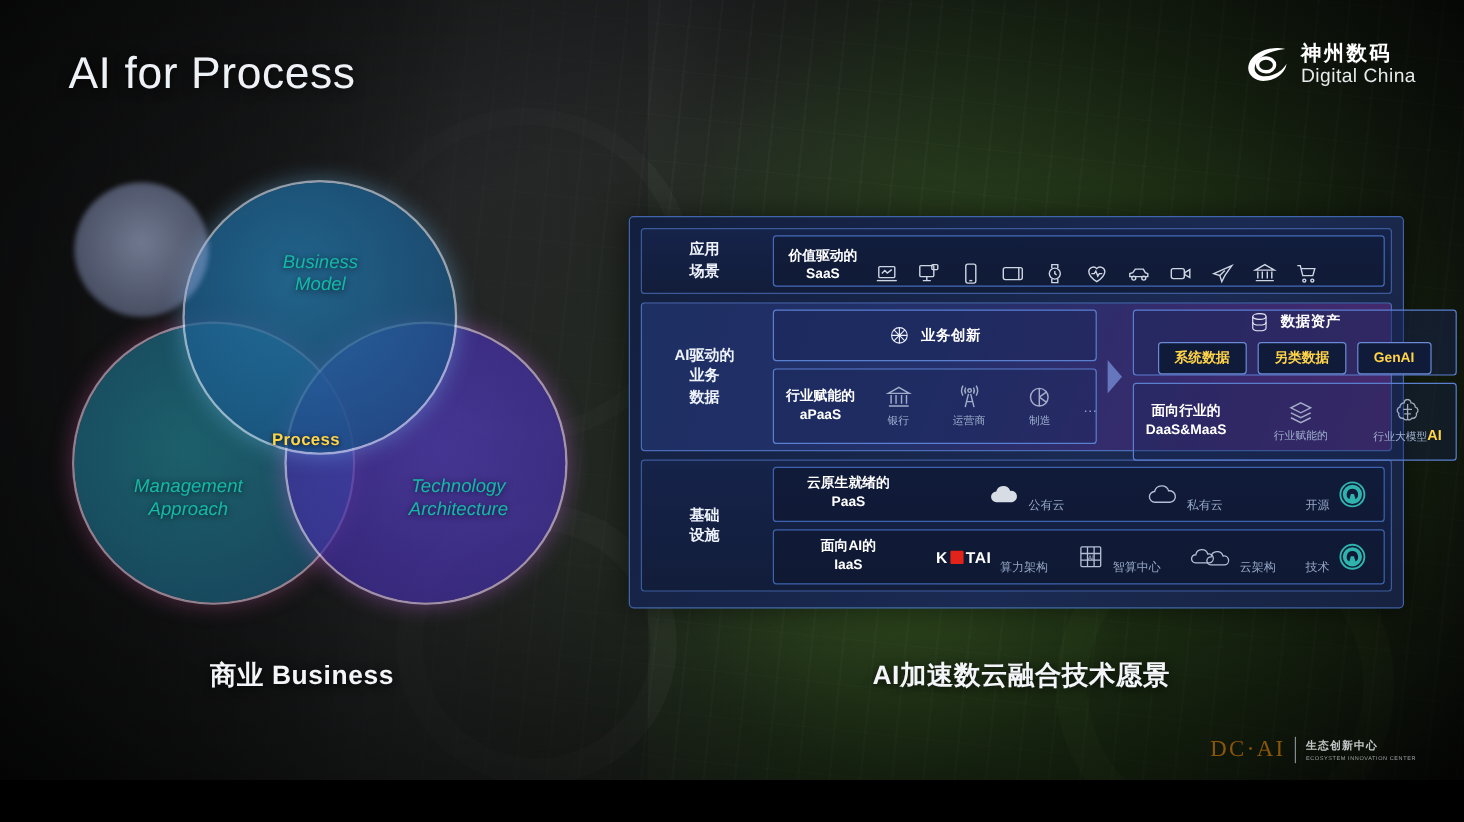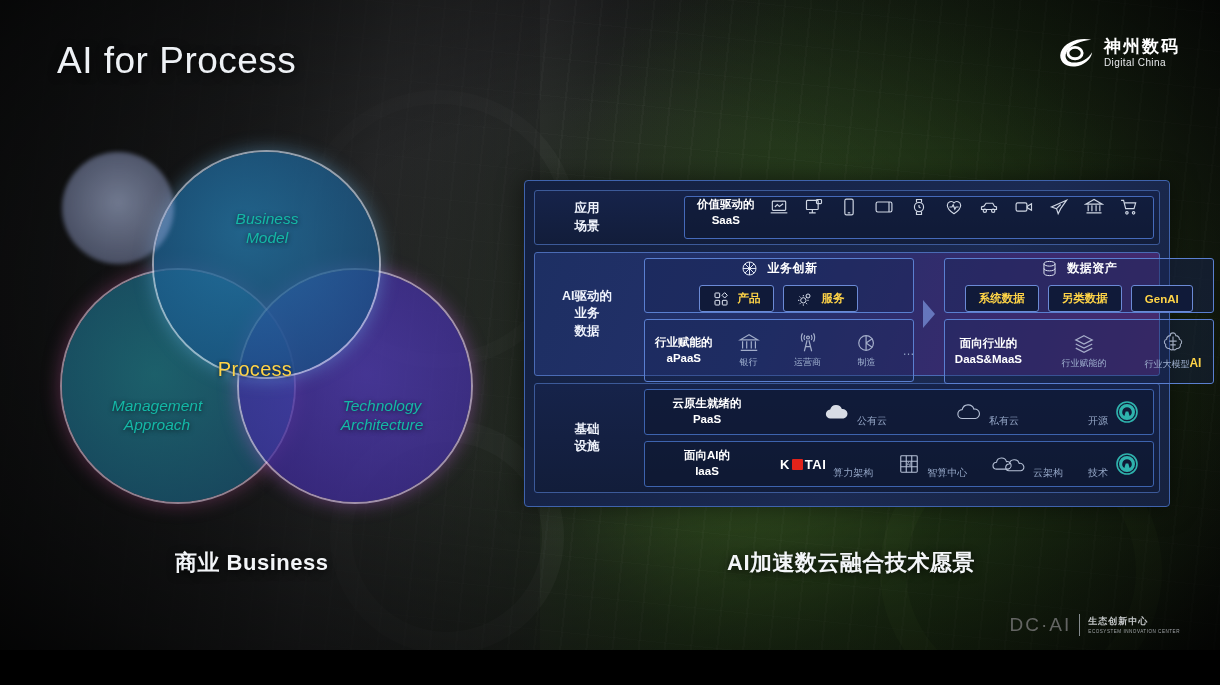--- a/index.html
+++ b/index.html
@@ -33,21 +33,21 @@
 
   
   .title{position:absolute;left:57px;top:40px;font-size:37px;letter-spacing:.5px;
     color:#eef1f5;font-weight:400;text-shadow:0 2px 10px rgba(0,0,0,.7);}
 
   
   .dc-logo{position:absolute;right:40px;top:36px;display:flex;align-items:center;gap:9px;}
   .dc-mark{width:38px;height:34px;flex:none;}
   .dc-txt{line-height:1;}
   .dc-cn{font-size:17px;font-weight:700;color:#fff;letter-spacing:2px;}
-  .dc-en{font-size:10px;color:#e8eaec;letter-spacing:.4px;margin-top:3px;}
+  .dc-en{font-size:16px;color:#e8eaec;letter-spacing:.4px;margin-top:3px;}
 
   
   .venn{position:absolute;left:62px;top:152px;width:392px;height:350px;}
   .venn .ring{position:absolute;border-radius:50%;}
   .c-top{left:92px;top:0px;width:225px;height:225px;
     background:radial-gradient(circle at 40% 35%, rgba(36,120,170,.78), rgba(20,70,120,.72));
     box-shadow:0 0 0 2px rgba(235,240,255,.55), 0 0 18px 3px rgba(120,200,255,.35);}
   .c-left{left:0px;top:118px;width:232px;height:232px;
     background:radial-gradient(circle at 40% 45%, rgba(32,125,140,.72), rgba(24,80,115,.72));
     box-shadow:0 0 0 2px rgba(240,225,240,.5), 0 0 18px 3px rgba(200,90,160,.35);}
@@ -56,21 +56,21 @@
     box-shadow:0 0 0 2px rgba(240,225,250,.55), 0 0 18px 3px rgba(190,100,220,.4);}
   .c-core{left:137px;top:162px;width:112px;height:112px;border-radius:50%;
     background:radial-gradient(circle at 50% 45%, rgba(190,205,245,.55), rgba(150,165,225,.32));
     filter:blur(2px);}
   .v-label{position:absolute;text-align:center;color:#14b8a6;font-size:15.5px;line-height:1.22;
     text-shadow:0 1px 5px rgba(0,0,0,.65);font-style:italic;}
   .v-top{left:150px;top:58px;width:110px;}
   .v-left{left:20px;top:245px;width:150px;}
   .v-right{left:245px;top:245px;width:150px;}
   .v-core{position:absolute;left:137px;top:206px;width:112px;text-align:center;
-    color:#ffd447;font-size:20px;font-weight:400;letter-spacing:.3px;
+    color:#ffd447;font-size:14px;font-weight:700;letter-spacing:.3px;
     text-shadow:0 1px 4px rgba(0,0,0,.8);}
 
   
   .cap{position:absolute;color:#f3f5f8;font-size:22px;font-weight:700;letter-spacing:.5px;
     text-shadow:0 2px 8px rgba(0,0,0,.8);}
   .cap-left{left:175px;top:548px;}
   .cap-right{left:727px;top:548px;}
 
   
   .panel{position:absolute;left:524px;top:180px;width:646px;height:327px;border-radius:4px;
@@ -84,21 +84,21 @@
   .band-ai{height:124px;border:1px solid #4a6bb5;
     background:linear-gradient(110deg,#1d2f63 0%,#24306a 40%,#3a2a6e 75%,#472a6d 100%);}
   .band-infra{height:110px;border:1px solid #3c5a99;background:linear-gradient(180deg,#16234a,#121d3a);}
 
   .band-label{width:104px;flex:none;display:flex;align-items:center;justify-content:center;
     color:#eef2fb;font-size:12.5px;font-weight:700;line-height:1.38;text-align:center;}
 
   .band-body{flex:1;display:flex;padding:5px;box-sizing:border-box;gap:7px;}
 
   .cell{border:1px solid #456aba;border-radius:3px;box-sizing:border-box;
-    display:flex;align-items:flex-start;margin-left:40px;}
+    display:flex;align-items:flex-end;}
   .cell-app{flex:1;padding:0 12px;gap:14px;background:rgba(14,24,50,.5);}
 
   .lead{color:#ffffff;font-size:11.5px;font-weight:700;line-height:1.35;text-align:center;flex:none;}
 
   .icon-row{display:flex;align-items:center;gap:15px;flex:1;}
   .ic{width:20px;height:20px;flex:none;opacity:.92;}
   .ic svg{width:100%;height:100%;display:block;}
 
   
   .ai-col{flex:1;display:flex;flex-direction:column;gap:6px;min-width:0;}
@@ -128,21 +128,21 @@
   .infra-item{display:flex;align-items:center;gap:7px;}
   .infra-tx{color:#94a6c6;font-size:10px;white-space:nowrap;margin-top:18px;}
   .spacer{flex:1;}
   .oc{width:24px;height:24px;flex:none;}
   .kuitai{display:flex;align-items:center;gap:1px;}
   .kt{color:#fff;font-size:13px;font-weight:800;letter-spacing:.5px;}
   .kt-box{display:inline-block;width:11px;height:11px;background:#e2231a;margin:0 1px;border-radius:1px;}
 
   
   .dcai{position:absolute;right:40px;bottom:14px;display:flex;align-items:center;gap:8px;opacity:.85;}
-  .dcai-main{color:#737373;font-size:19px;letter-spacing:2px;font-weight:300;}
+  .dcai-main{color:#a16207;font-size:19px;letter-spacing:2px;font-weight:300;font-family:Liberation Serif, serif;}
   .dcai-bar{width:1px;height:22px;background:#9aa0a6;}
   .dcai-sub{line-height:1.15;}
   .dcai-cn{color:#e4e7ea;font-size:9px;letter-spacing:1px;font-weight:700;}
   .dcai-en{color:#b9bdc2;font-size:4.6px;letter-spacing:.5px;margin-top:2px;}
 </style>
 </head>
 <body>
 
 <div id="slide">
 
@@ -301,43 +301,20 @@
           <div class="ai-top">
             <div class="ai-head">
               <span class="ai-head-ic">
                 <svg viewBox="0 0 24 24" fill="none" stroke="#e6ecf8" stroke-width="1.2">
                   <circle cx="12" cy="12" r="8.2"></circle>
                     <path d="M12 3.8v16.4M3.8 12h16.4M6.2 6.2l11.6 11.6M17.8 6.2L6.2 17.8"></path>
                 </svg>
               </span>
               <span class="ai-head-tx">业务创新</span>
             </div>
-            <div class="chip-row">
-              <span class="chip">
-                <span class="chip-ic">
-                  <svg viewBox="0 0 24 24" fill="none" stroke="#e6ecf8" stroke-width="1.5">
-                      <rect x="3" y="3" width="7" height="7" rx="1"></rect>
-                      <rect x="3" y="14" width="7" height="7" rx="1"></rect>
-                      <rect x="14" y="14" width="7" height="7" rx="1"></rect>
-                      <path d="M17.5 2.5l4 4-4 4-4-4z"></path>
-                    </svg>
-                </span>
-                <span class="chip-tx">产品</span>
-              </span>
-              <span class="chip">
-                <span class="chip-ic">
-                  <svg viewBox="0 0 24 24" fill="none" stroke="#e6ecf8" stroke-width="1.4">
-                      <circle cx="9.5" cy="14" r="4"></circle>
-                      <path d="M9.5 8v-2M9.5 22v-2M3.5 14h-2M17.5 14h-2M5.2 9.7L3.8 8.3M15.2 19.7l-1.4-1.4M5.2 18.3l-1.4 1.4M15.2 8.3l-1.4 1.4"></path>
-                      <circle cx="16.5" cy="7.5" r="3"></circle>
-                    </svg>
-                </span>
-                <span class="chip-tx">服务</span>
-              </span>
-            </div>
           </div>
           <div class="ai-bot">
             <div class="lead">
               <div>行业赋能的</div>
               <div>aPaaS</div>
             </div>
             <span class="mini">
               <span class="mini-ic"><svg viewBox="0 0 24 24" fill="none" stroke="#c3cee3" stroke-width="1.3">
                     <path d="M12 3L2.5 8.5h19L12 3z"></path>
                     <path d="M5 10v8M9.5 10v8M14.5 10v8M19 10v8M3 20h18"></path>

